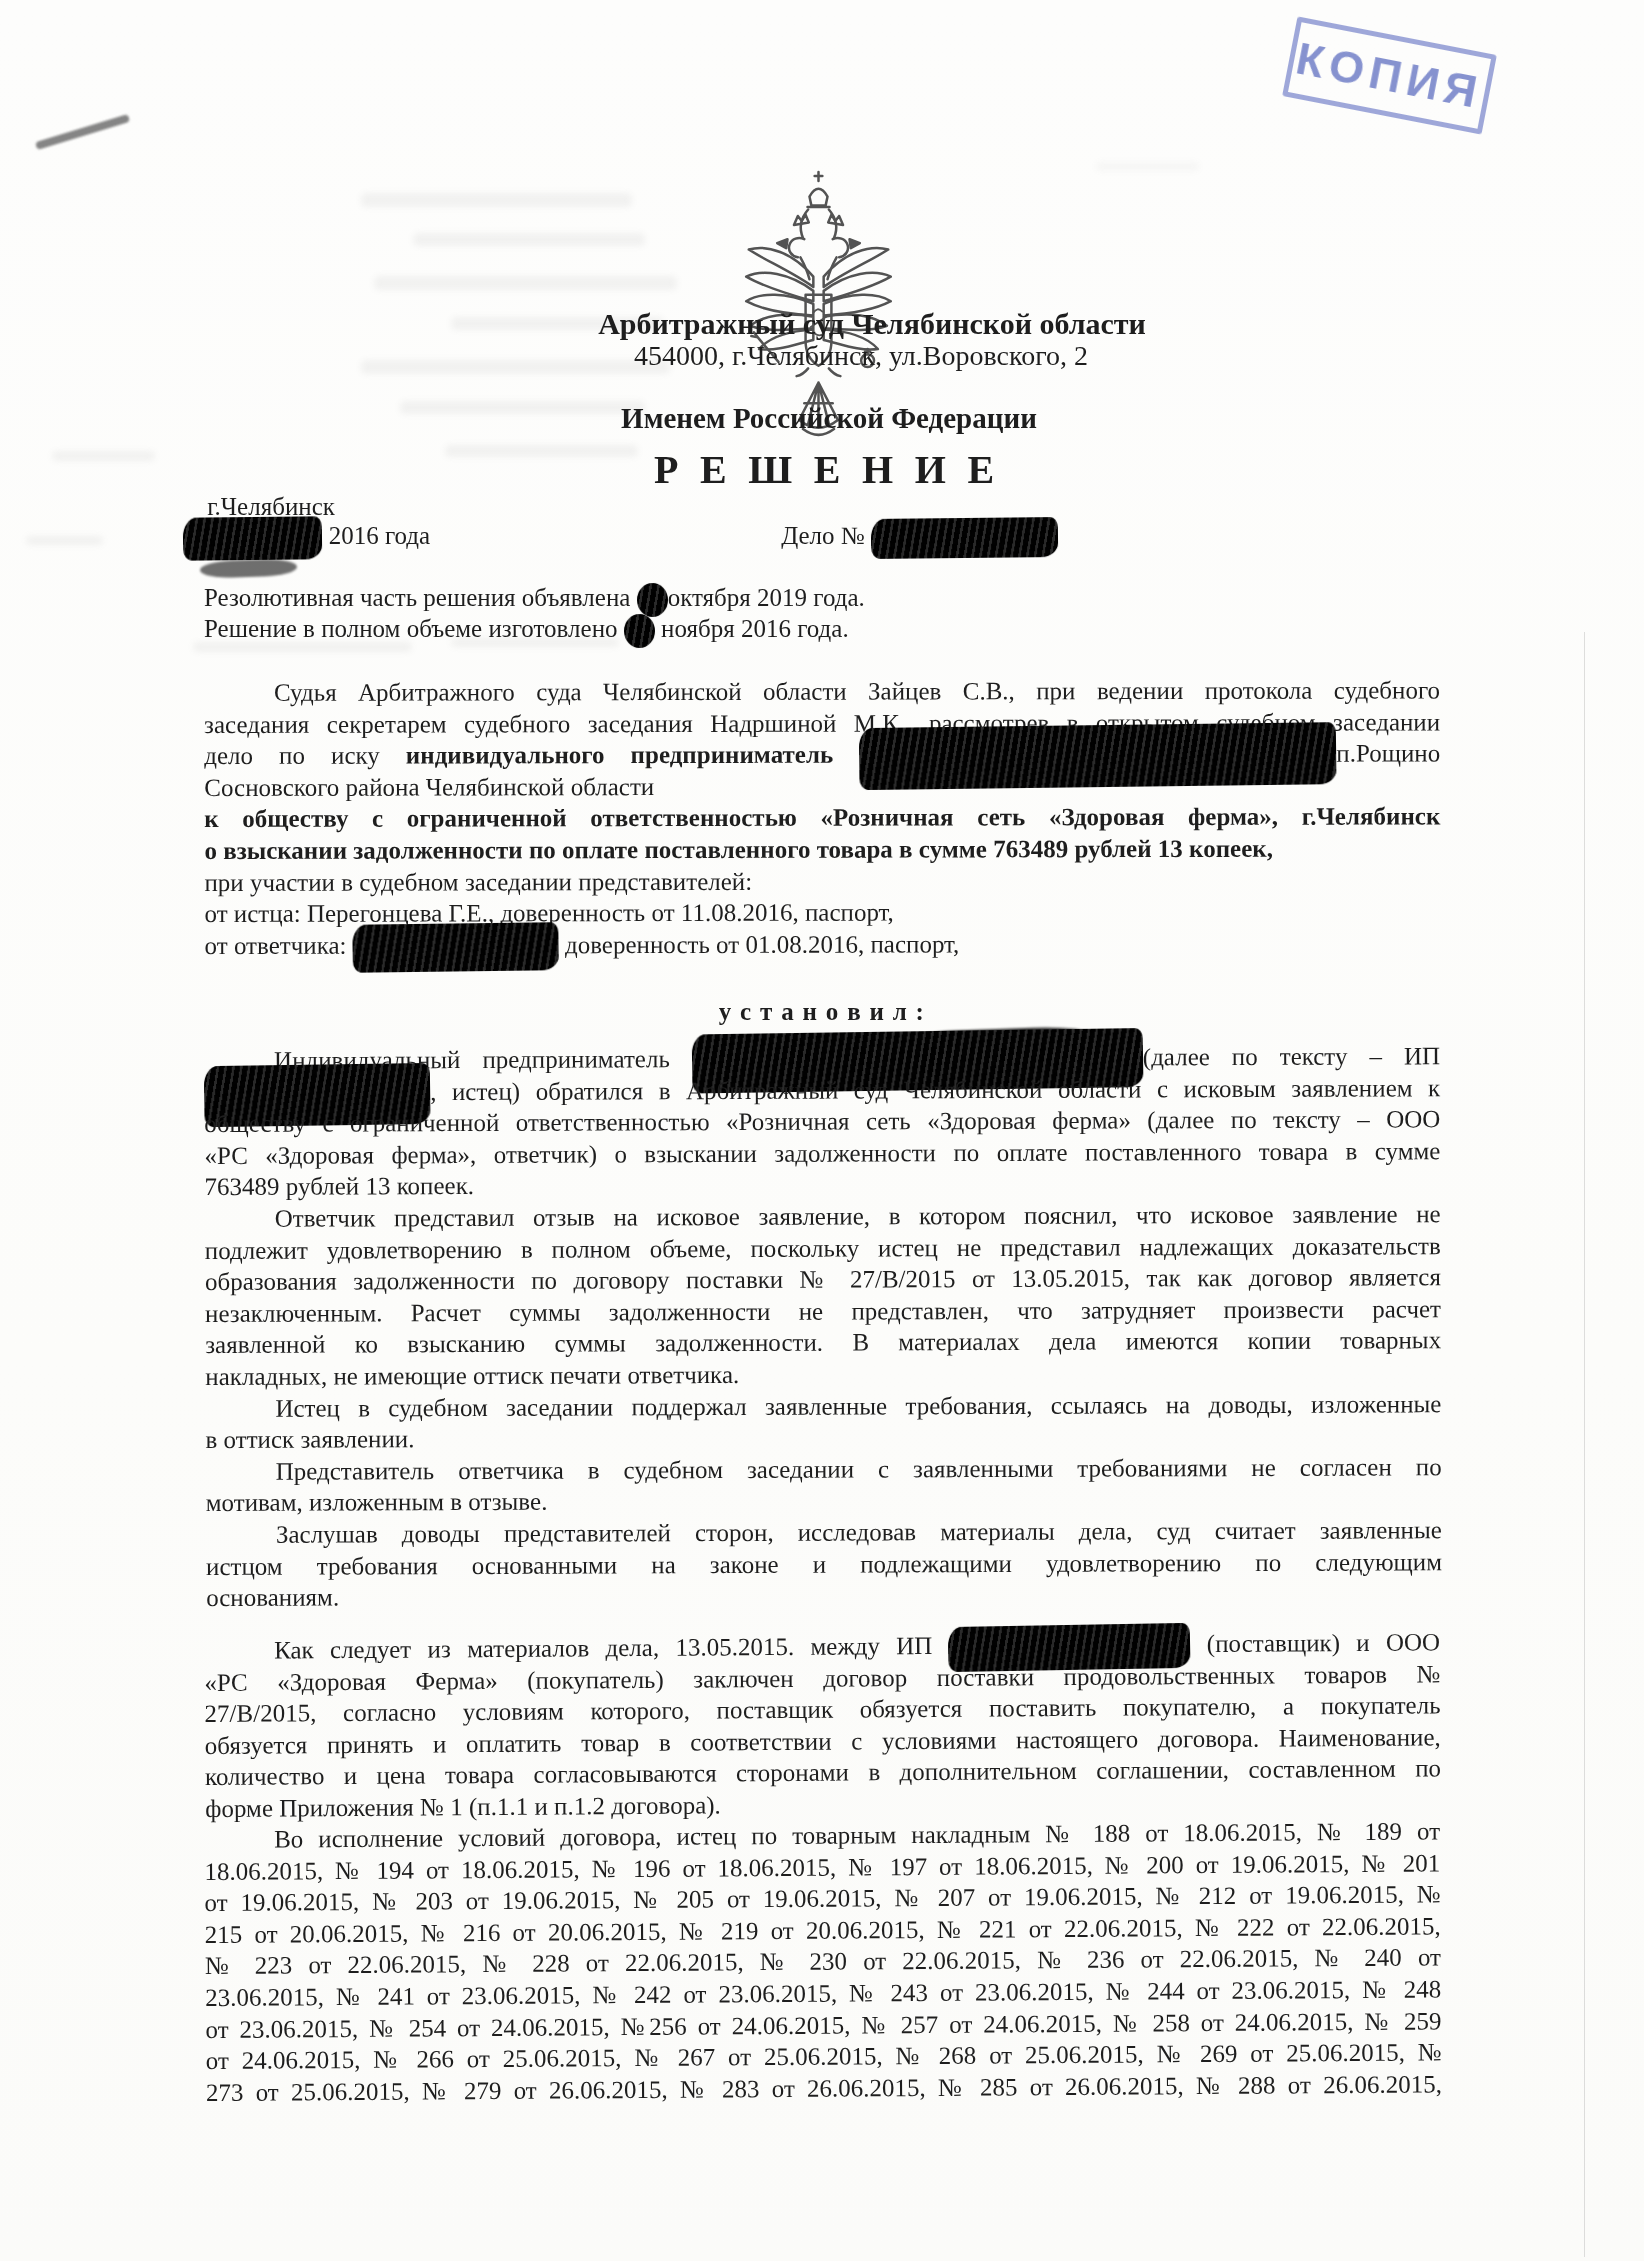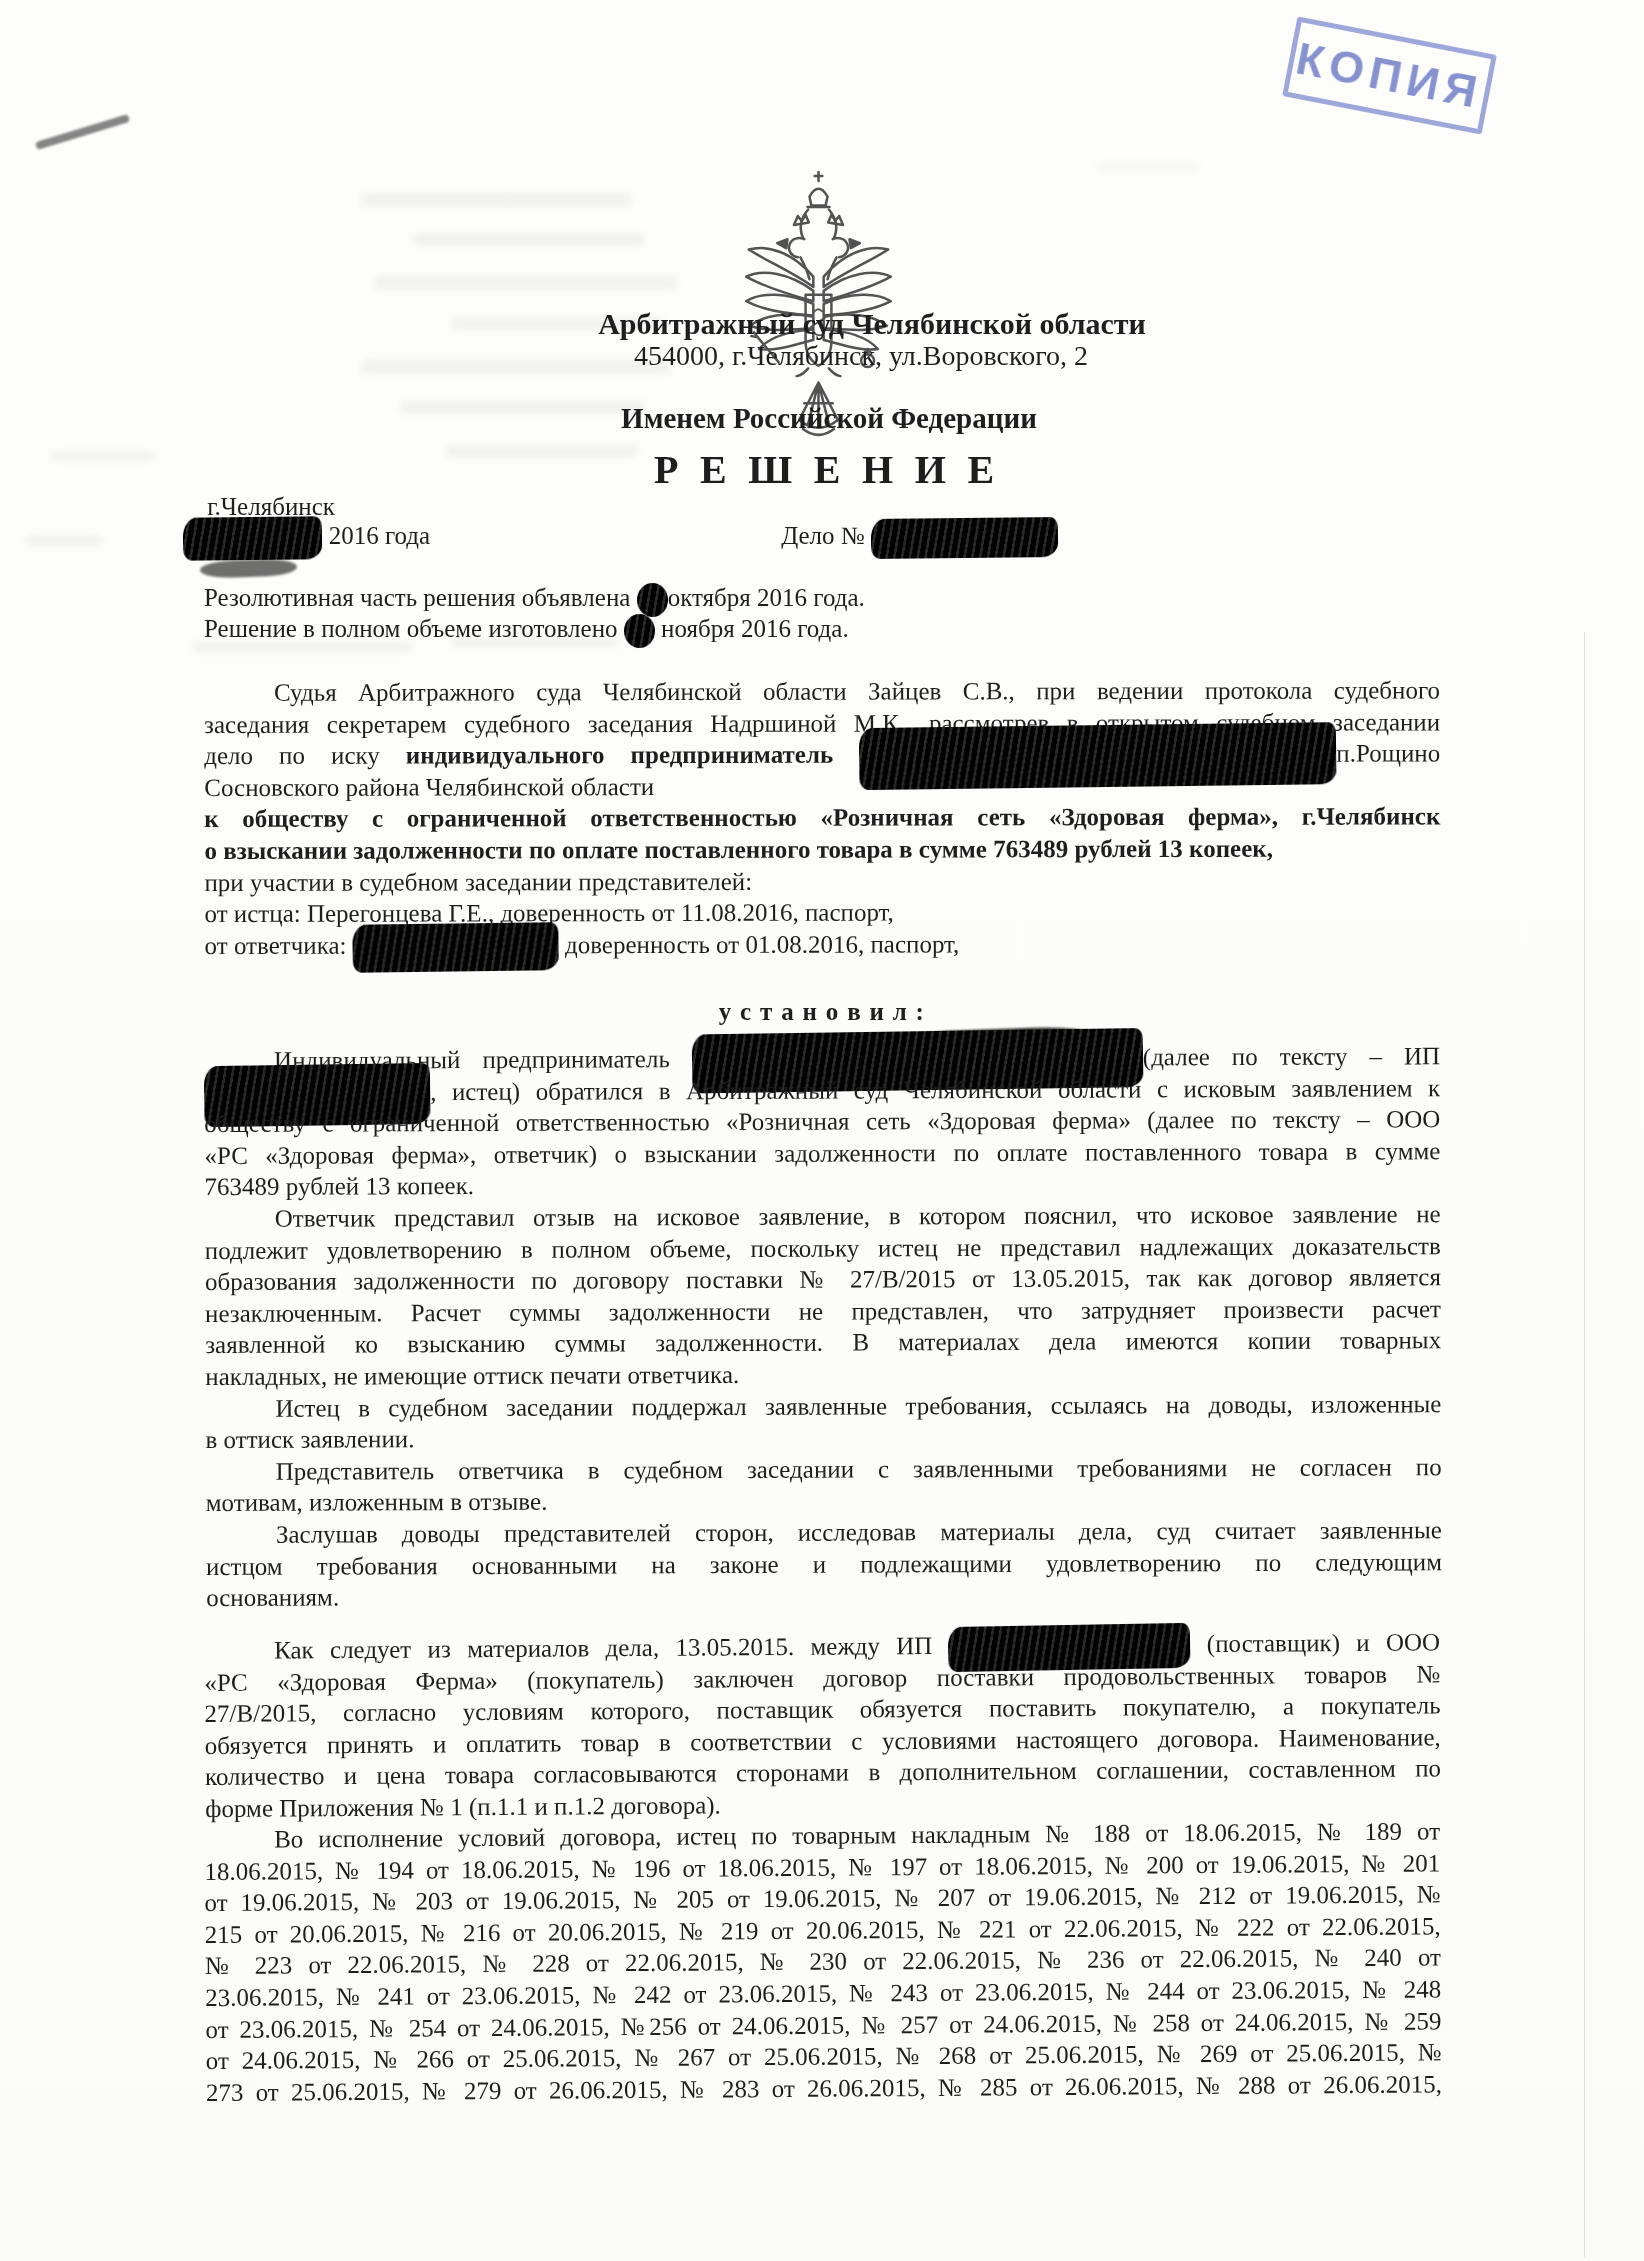--- a/index.html
+++ b/index.html
@@ -142,21 +142,21 @@
   <div class="hline" id="h-resh">Р Е Ш Е Н И Е</div>
 
   <div id="doc-body">
       <div class="sec sec-0" style="top: 491px; left: 3.2px;">
         <div class="line" style="top: 0px;"><span>г.Челябинск</span></div>
       </div>
       <div class="sec sec-1" style="top: 520px; left: -20.6px;">
         <div class="line" style="top: 0px;"><span class="redact" style="width: 139px; height: 43px;"></span><span> 2016 года</span><span class="gap" style="width: 351px;"></span><span>Дело № </span><span class="redact" style="width: 187px; height: 40px;"></span></div>
       </div>
       <div class="sec sec-2" style="top: 582px;">
-        <div class="line" style="top: 0px;"><span>Резолютивная часть решения объявлена </span><span class="redact dot" style="width: 31px; height: 34px;"></span><span>октября 2016 года.</span></div>
+        <div class="line" style="top: 0px;"><span>Резолютивная часть решения объявлена </span><span class="redact dot" style="width: 31px; height: 34px;"></span><span>октября 2019 года.</span></div>
       </div>
       <div class="sec sec-3" style="top: 613px;">
         <div class="line" style="top: 0px;"><span>Решение в полном объеме изготовлено </span><span class="redact dot" style="width: 31px; height: 34px;"></span><span> ноября 2016 года.</span></div>
       </div>
       <div class="sec sec-4" style="top: 677px;">
         <div class="line j ind" style="top: 0px;"><span>Судья Арбитражного суда Челябинской области Зайцев С.В., при ведении протокола судебного</span></div>
         <div class="line j" style="top: 32px;"><span>заседания секретарем судебного заседания Надршиной М.К., рассмотрев в открытом судебном заседании</span></div>
         <div class="line j" style="top: 63px;"><span>дело по иску </span><span class="bold">индивидуального предприниматель </span><span class="redact" style="width: 477px; height: 62px;"></span><span>п.Рощино</span></div>
         <div class="line" style="top: 95px;"><span>Сосновского района Челябинской области</span></div>
         <div class="line j" style="top: 126px;"><span class="bold">к обществу с ограниченной ответственностью «Розничная сеть  «Здоровая ферма», г.Челябинск</span></div>

